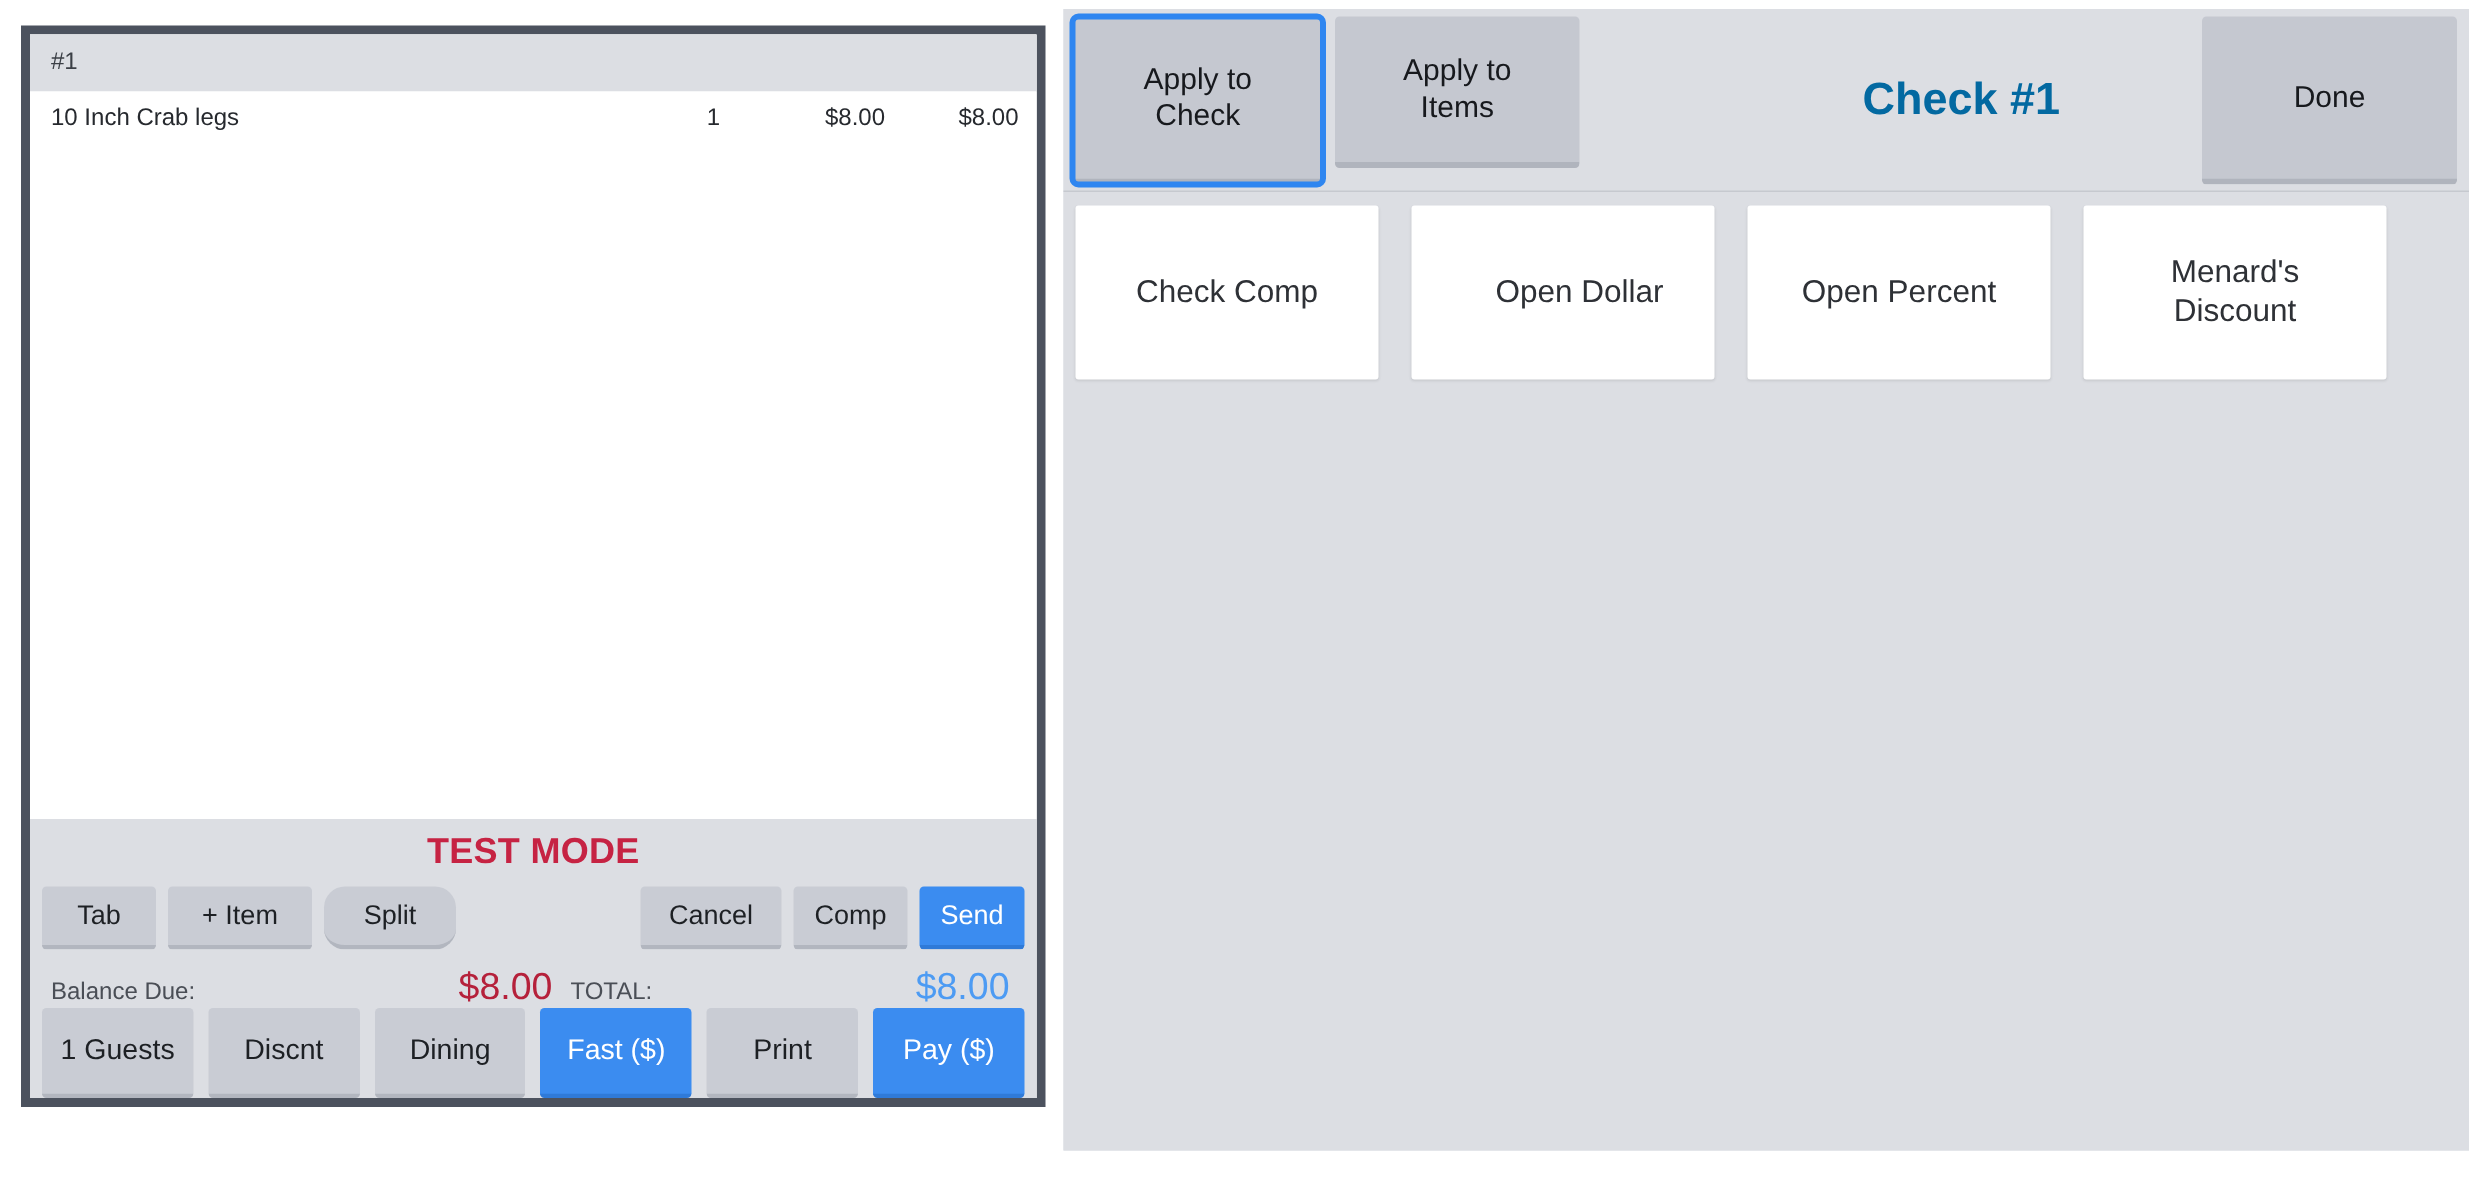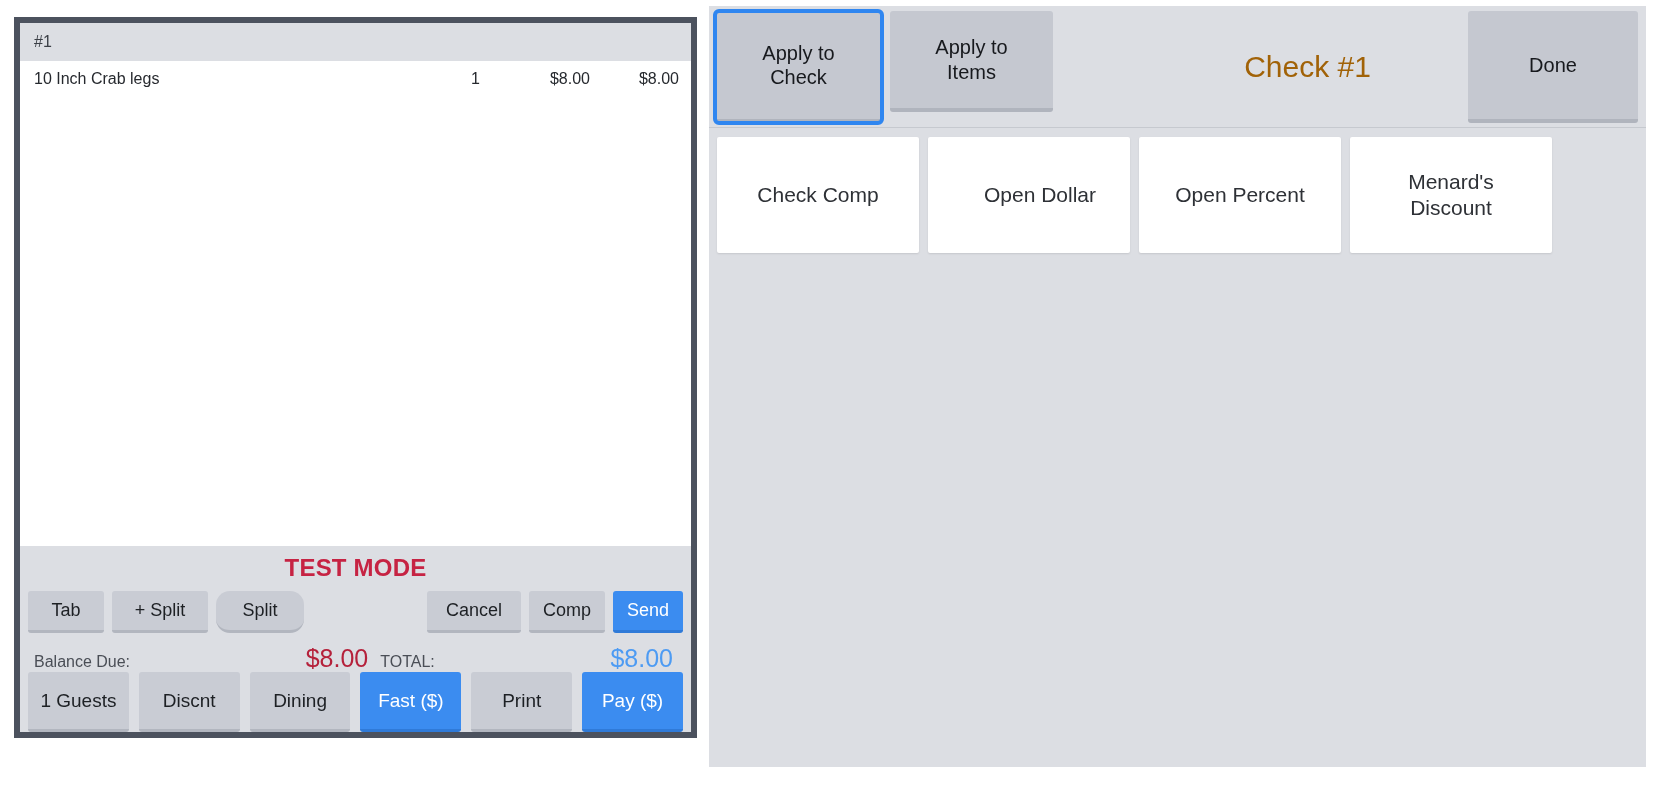--- a/index.html
+++ b/index.html
@@ -236,40 +236,40 @@
     position: absolute;
     right: 8px;
     top: 5px;
     font-size: 20px;
   }
 
   .check-title {
     flex: 1 1 auto;
     text-align: center;
     font-size: 30px;
-    font-weight: normal;
-    color: #a16207;
+    font-weight: bold;
+    color: #0369a1;
     display: flex;
     align-items: center;
     justify-content: center;
     height: 112px;
     padding-right: 80px;
     box-sizing: border-box;
     user-select: none;
   }
 
   .tiles-area {
     flex: 1 1 auto;
     background: #dcdee3;
     padding: 9px 8px;
     box-sizing: border-box;
   }
   .tiles-grid {
     display: flex;
-    gap: 9px;
+    gap: 22px;
     align-items: flex-start;
   }
   .tile {
     width: 202px;
     height: 116px;
     background: #ffffff;
     border: none;
     border-radius: 2px;
     box-shadow: 0 1px 2px rgba(0,0,0,0.10);
     font-family: "Liberation Sans", sans-serif;
@@ -306,21 +306,21 @@
           <span class="col-total">$8.00</span>
         </div>
       </div>
 
       <div class="ticket-footer">
 
         <div class="test-mode">TEST MODE</div>
 
         <div class="btn-row">
           <button class="btn" style="width:76px;">Tab</button>
-          <button class="btn" style="width:96px;margin-left:8px;">+ Split</button>
+          <button class="btn" style="width:96px;margin-left:8px;">+ Item</button>
           <button class="btn" style="width:88px;margin-left:8px;border-radius:14px;">Split</button>
           <span class="spacer"></span>
           <button class="btn" style="width:94px;">Cancel</button>
           <button class="btn" style="width:76px;margin-left:8px;">Comp</button>
           <button class="btn blue" style="width:70px;margin-left:8px;">Send</button>
         </div>
 
         <div class="totals-row">
           <span class="totals-label">Balance Due:</span>
           <span class="balance-value">$8.00</span>

